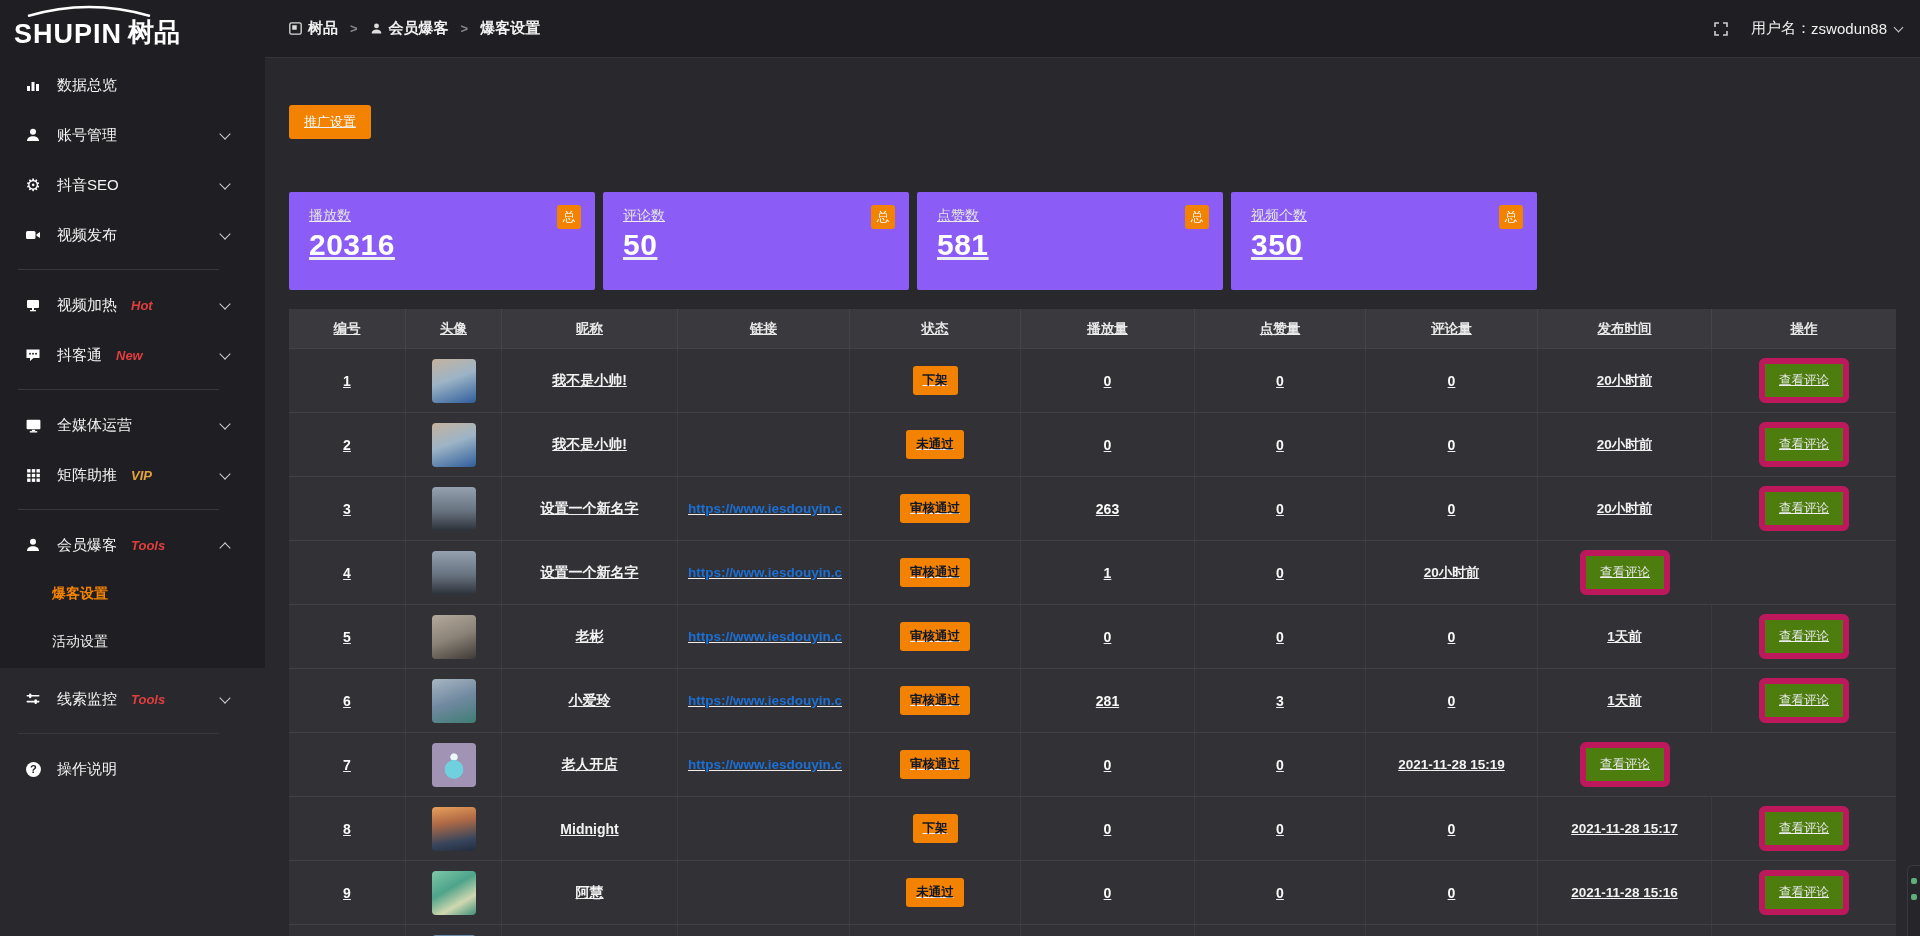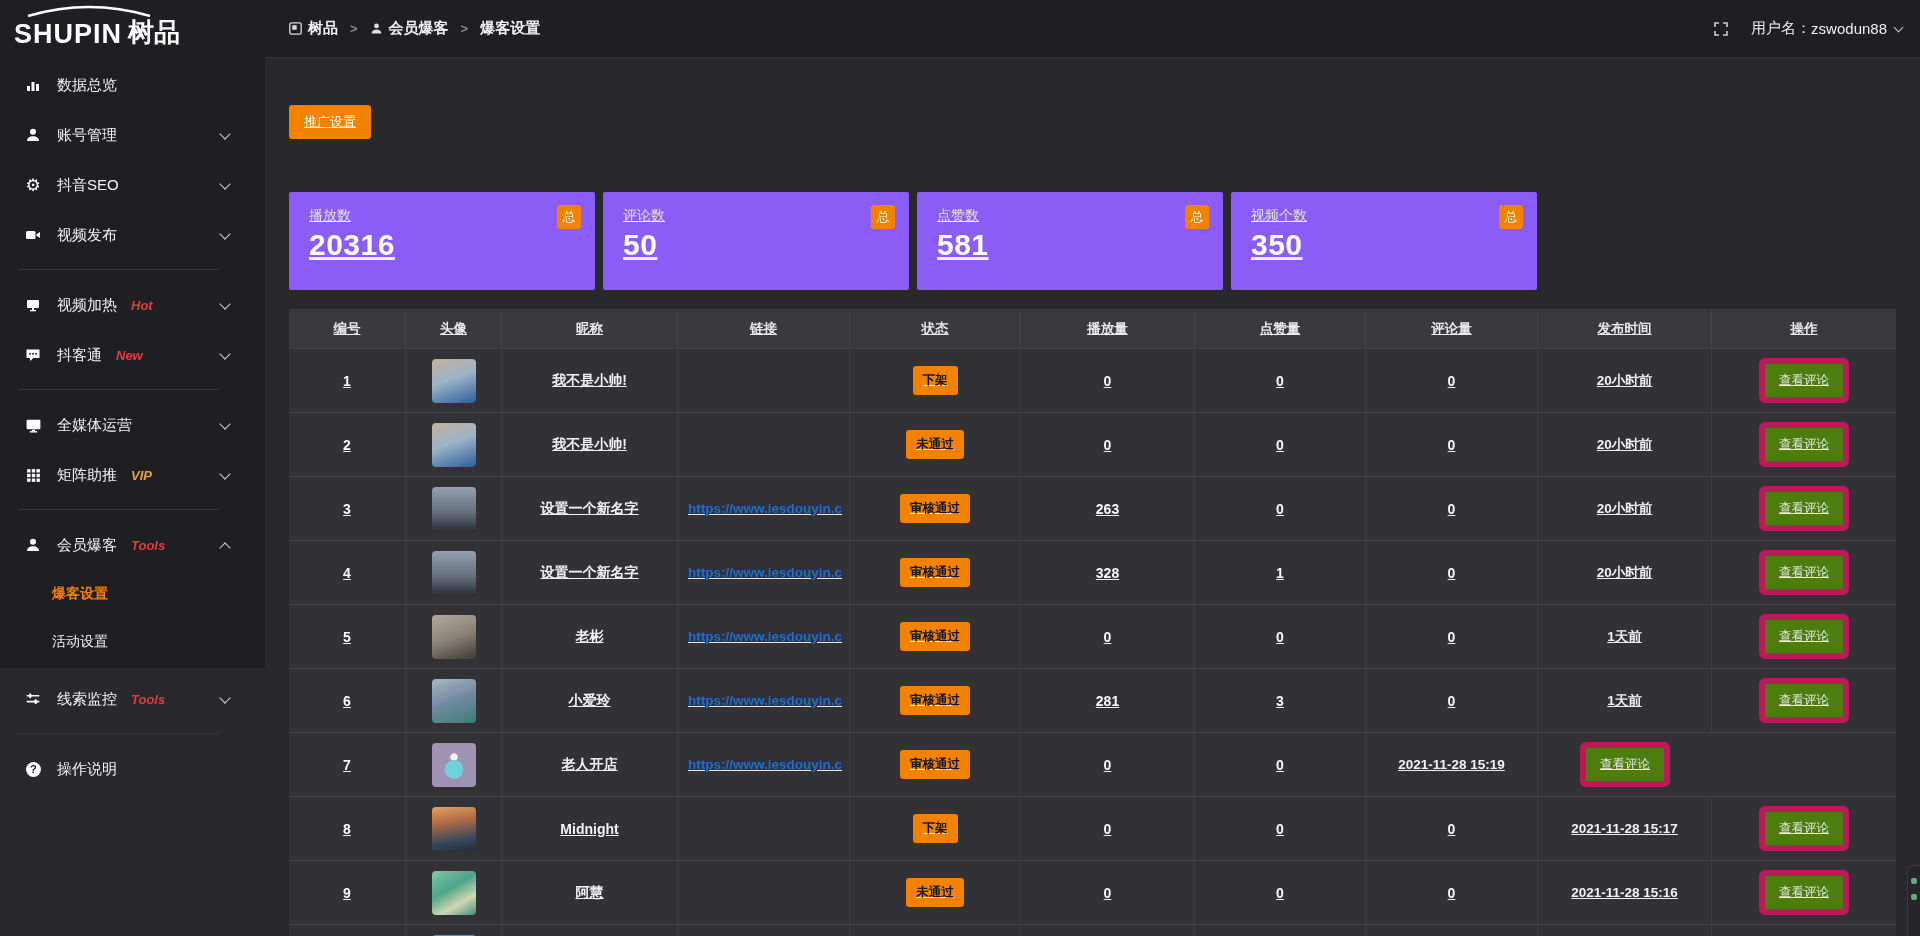--- a/index.html
+++ b/index.html
@@ -405,21 +405,20 @@
       <div class="td">
           <div class="avatar" style="background:linear-gradient(180deg,#95a1b0 0%,#67727f 55%,#2c3038 100%)"></div>
         </div>
       <div class="td c-nick">设置一个新名字</div>
       <div class="td c-link">
           <span class="link">https://www.iesdouyin.c</span>
         </div>
       <div class="td">
           <span class="status-badge">审核通过</span>
         </div>
-      <div class="td num">328</div>
       <div class="td num">1</div>
       <div class="td num">0</div>
       <div class="td c-time">20小时前</div>
       <div class="td">
           <button class="action-btn">查看评论</button>
         </div>
     </div>
 
     <div class="trow">
       <div class="td c-id">5</div>

